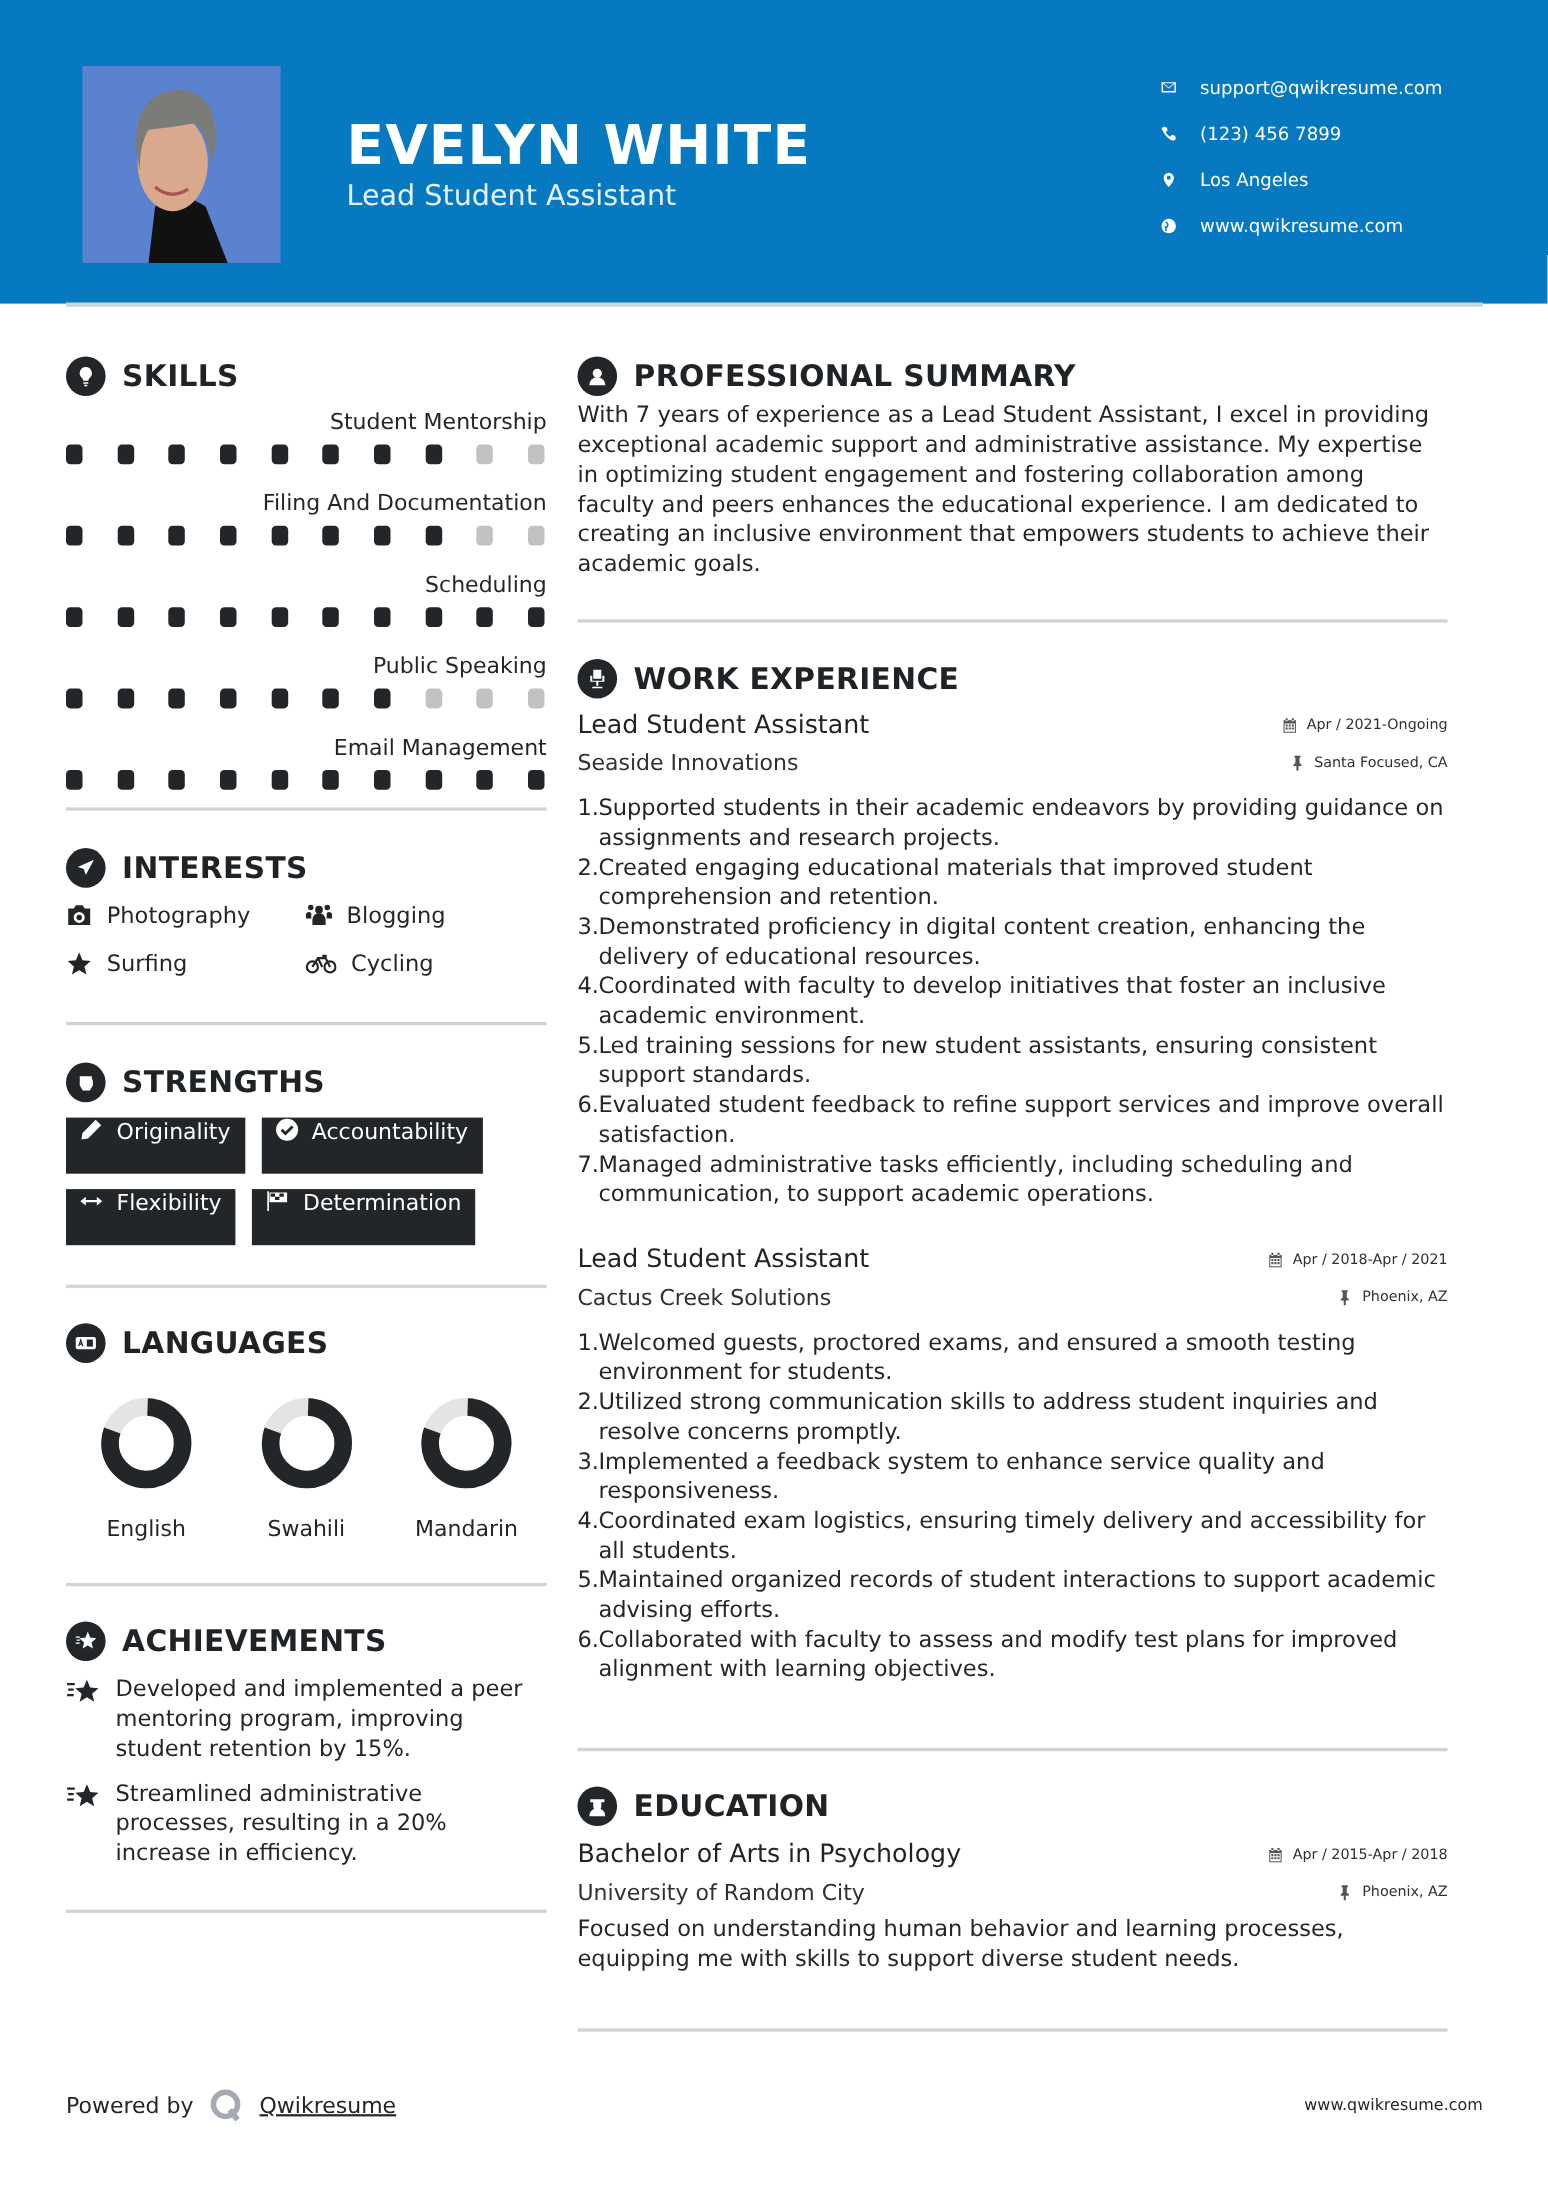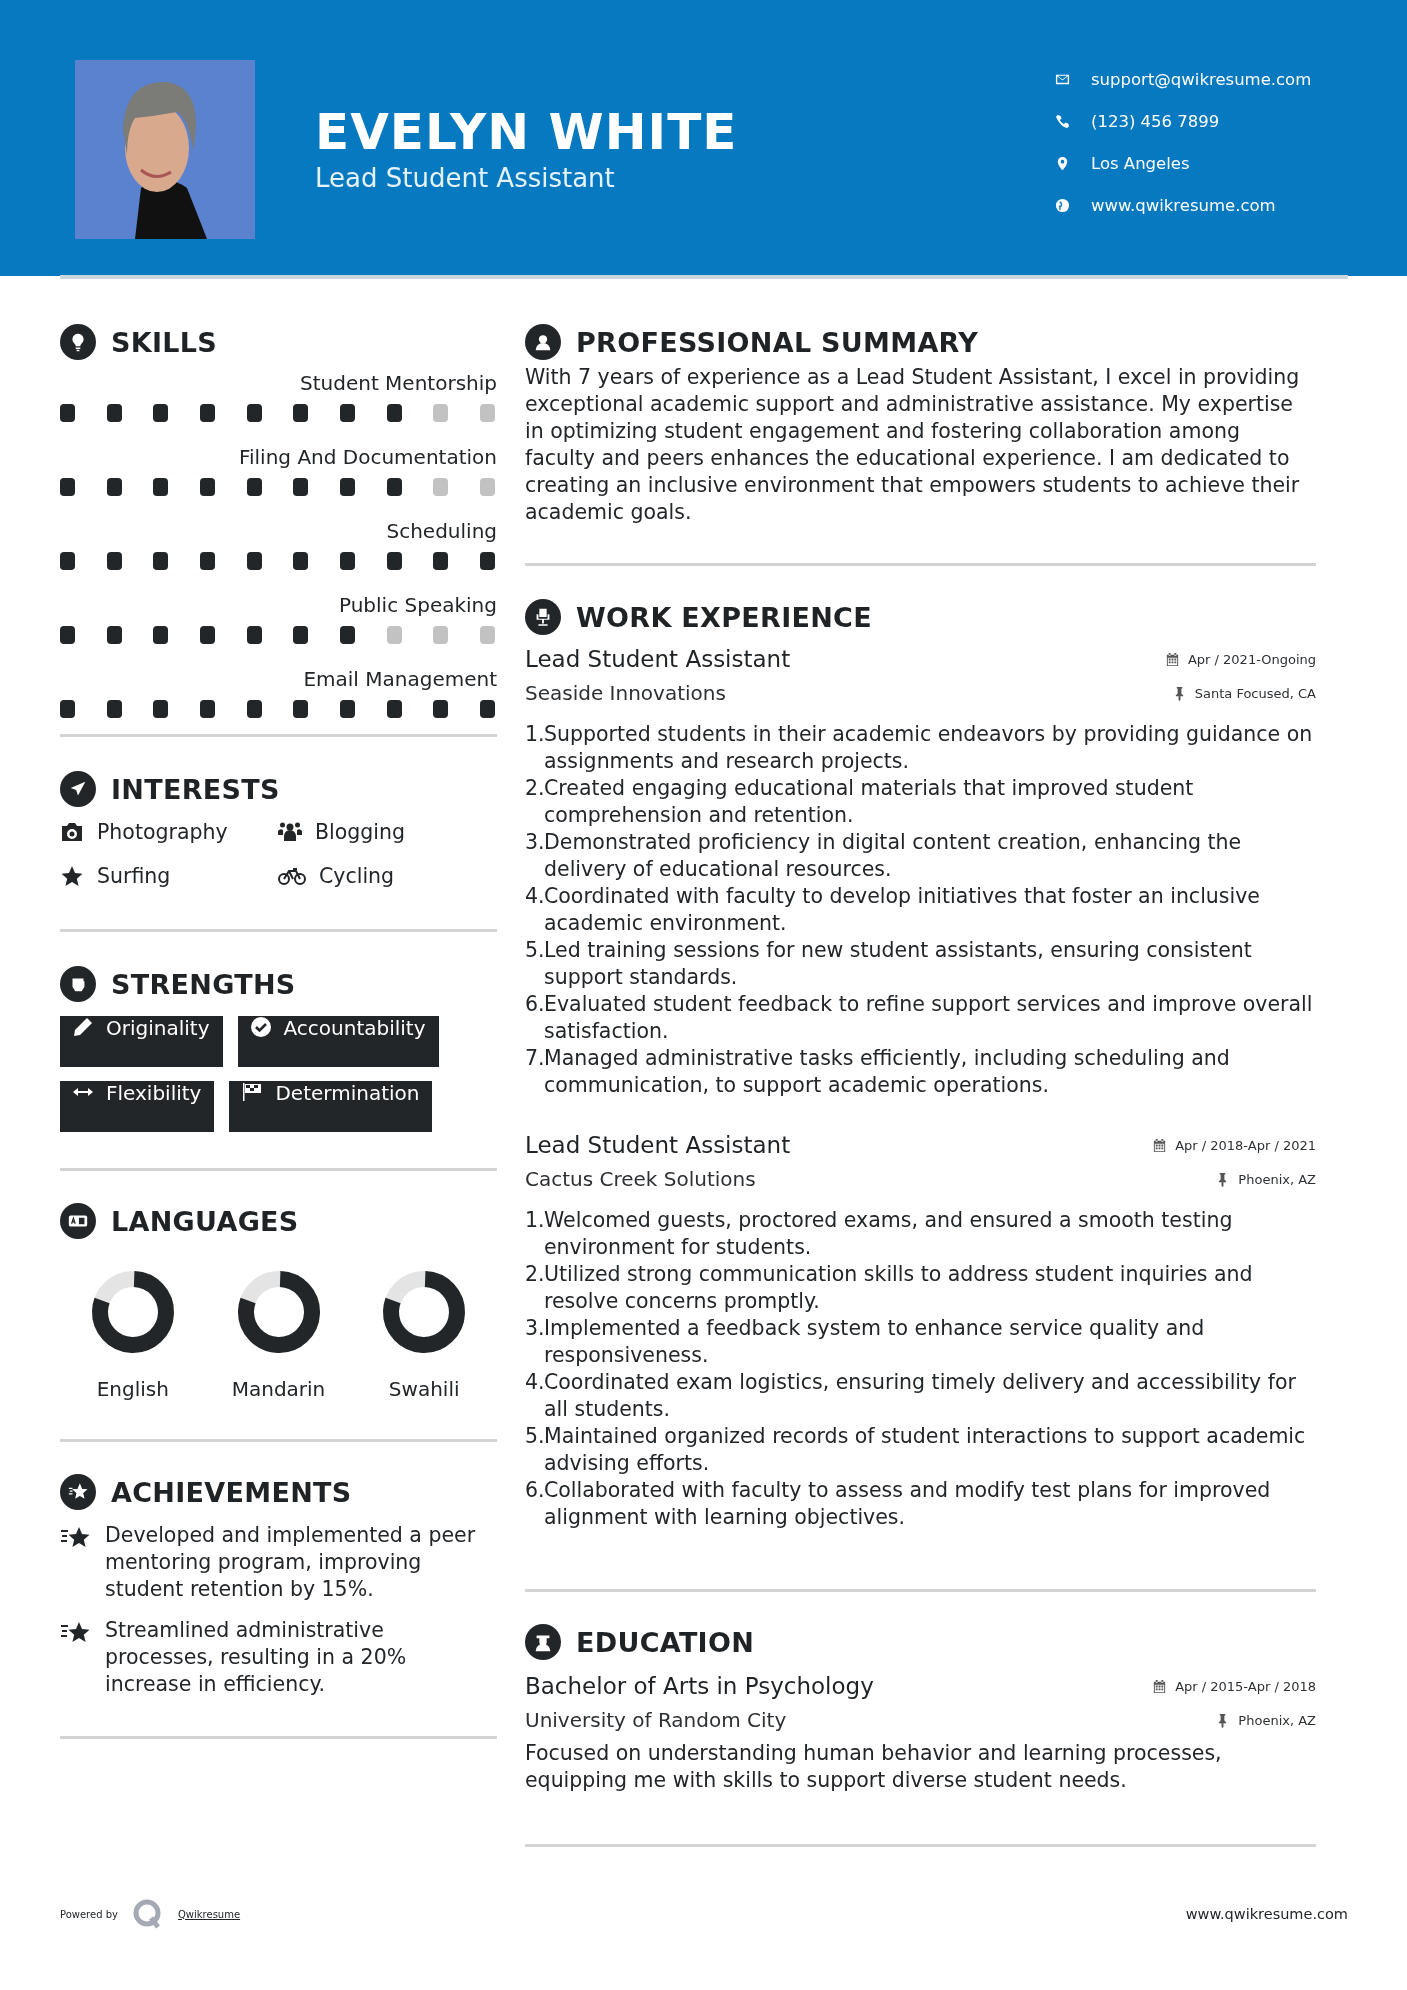--- a/index.html
+++ b/index.html
@@ -62,21 +62,21 @@
   .job-title { font-size: 23px; color: #1f2326; height: 36px; line-height: 36px; }
   .job-company { font-size: 20px; color: #2d3134; height: 32px; line-height: 32px; }
   .meta { display: flex; align-items: center; font-size: 13px; color: #2d3134; }
   .meta svg { width: 15px; height: 15px; fill: #555; margin-right: 8px; }
   ol.duties { list-style: none; margin-top: 12px; }
   ol.duties li { display: flex; font-size: 20.5px; line-height: 27px; color: #222629; }
   ol.duties li .num { width: 19px; flex-shrink: 0; }
   .edu-desc { font-size: 20.5px; line-height: 27px; color: #222629; margin-top: 4px; }
 
   
-  .footer-left { position: absolute; left: 60px; top: 1898px; display: flex; align-items: center; font-size: 10px; color: #222629; }
+  .footer-left { position: absolute; left: 60px; top: 1898px; display: flex; align-items: center; font-size: 20px; color: #222629; }
   .footer-left svg { width: 32px; height: 32px; margin: 0 14px; }
   .footer-left a { color: #222629; text-decoration: underline; }
   .footer-right { position: absolute; right: 59px; top: 1906px; font-size: 14.5px; color: #222629; }
 </style>
 </head>
 <body>
 
 <div class="header">
   <div class="photo">
     <svg viewBox="0 0 180 179">
@@ -322,28 +322,28 @@
             <circle cx="43" cy="43" r="33" fill="none" stroke="#e4e4e4" stroke-width="16"></circle>
             <circle cx="43" cy="43" r="33" fill="none" stroke="#222629" stroke-width="16" stroke-dasharray="165.8760921095411 41.46902302738525" transform="rotate(-88 43 43)"></circle>
           </svg>
           <div class="lang-name">English</div>
         </div>
         <div class="lang">
           <svg viewBox="0 0 86 86">
             <circle cx="43" cy="43" r="33" fill="none" stroke="#e4e4e4" stroke-width="16"></circle>
             <circle cx="43" cy="43" r="33" fill="none" stroke="#222629" stroke-width="16" stroke-dasharray="165.8760921095411 41.46902302738525" transform="rotate(-88 43 43)"></circle>
           </svg>
-          <div class="lang-name">Mandarin</div>
+          <div class="lang-name">Swahili</div>
         </div>
         <div class="lang">
           <svg viewBox="0 0 86 86">
             <circle cx="43" cy="43" r="33" fill="none" stroke="#e4e4e4" stroke-width="16"></circle>
             <circle cx="43" cy="43" r="33" fill="none" stroke="#222629" stroke-width="16" stroke-dasharray="165.8760921095411 41.46902302738525" transform="rotate(-88 43 43)"></circle>
           </svg>
-          <div class="lang-name">Swahili</div>
+          <div class="lang-name">Mandarin</div>
         </div>
       </div>
   </section>
 
   <div class="divider" style="margin-top:38px;"></div>
 
   <section style="margin-top:28px;">
     <div class="sec-head">
       <span class="sec-icon">
           <svg viewBox="0 0 24 24">

